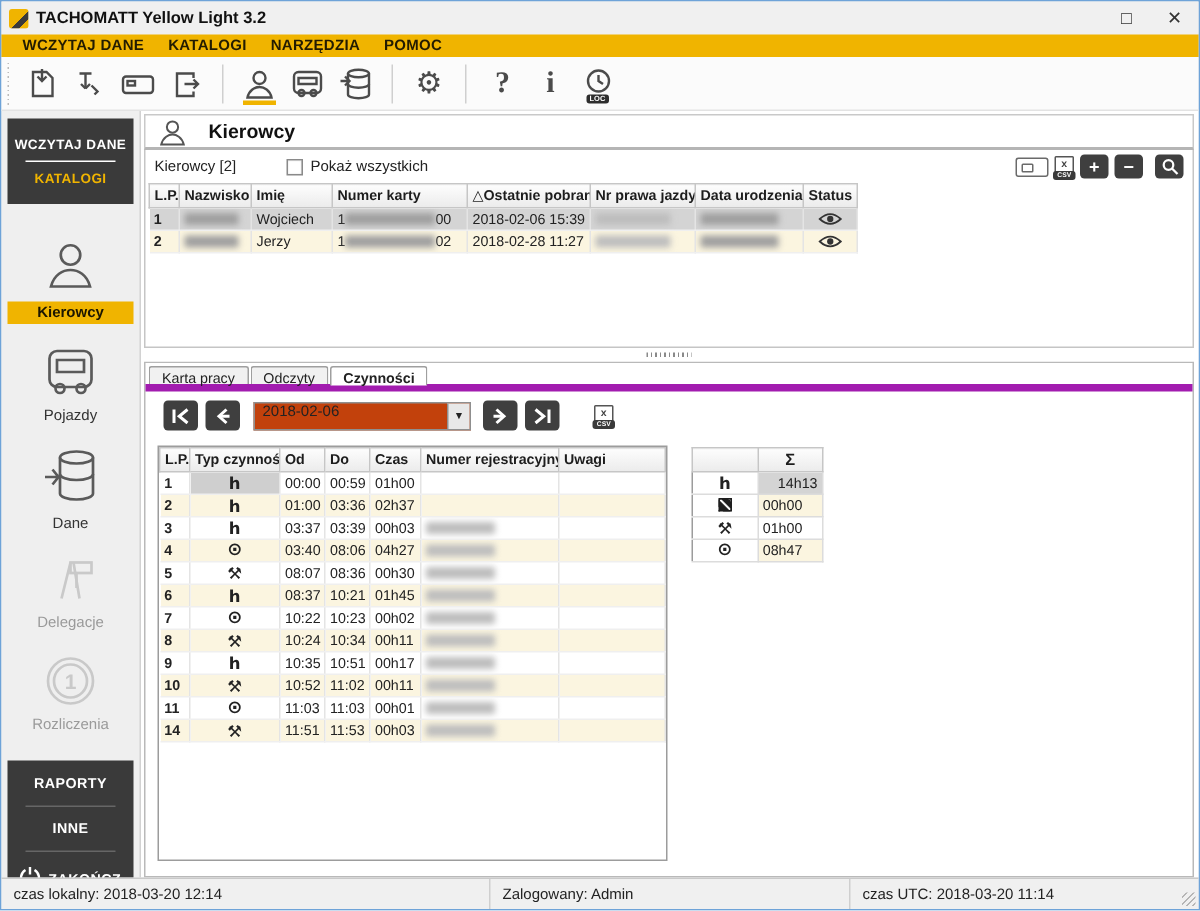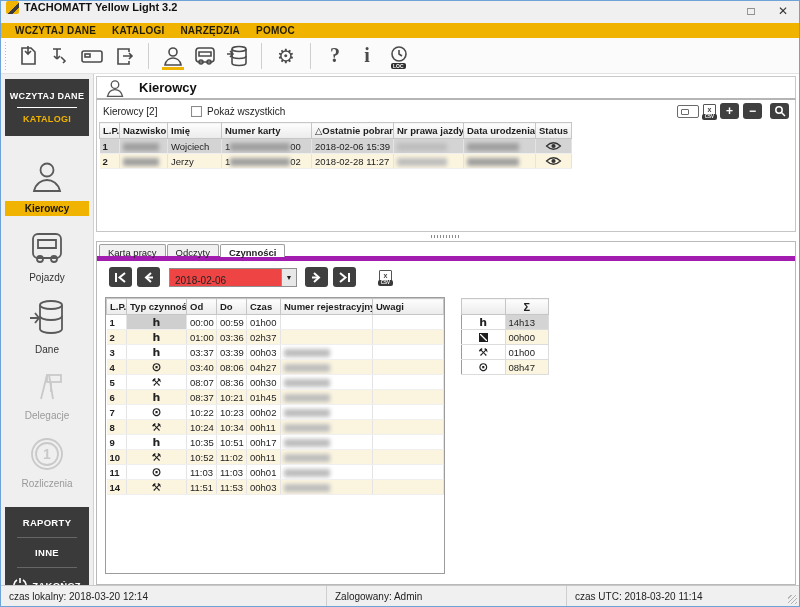--- a/index.html
+++ b/index.html
@@ -2,21 +2,21 @@
 <html><head>
 <meta charset="utf-8">
 <style>
   * { box-sizing: border-box; margin: 0; padding: 0; }
   html,body { width:800px; height:607px; overflow:hidden; }
   body { font-family:"Liberation Sans","DejaVu Sans",sans-serif; font-size:10px; color:#222; background:#cfe4f7; }
 
   .window { width:800px; height:607px; border:1px solid #6ea3d8; background:#f0f0f0; display:flex; flex-direction:column; }
 
   
-  .titlebar { height:22px; background:#f0f0f0; display:flex; align-items:flex-start; padding-left:5px; flex:0 0 auto; }
+  .titlebar { height:22px; background:#f0f0f0; display:flex; align-items:center; padding-left:5px; flex:0 0 auto; }
   .app-icon { width:13px; height:13px; background:#f0b400; border-radius:2px; margin-right:5px;
               background-image:linear-gradient(135deg,#f0b400 55%,#3a3a3a 55%,#3a3a3a 75%,#f0b400 75%); }
   .titlebar .title { font-size:11px; font-weight:bold; color:#111; flex:1; }
   .win-btn { width:32px; height:20px; text-align:center; line-height:20px; font-size:12px; color:#333; cursor:default; }
 
   
   .menubar { height:15px; background:#f0b400; display:flex; align-items:center; padding-left:6px; flex:0 0 auto; }
   .menu-item { font-size:10px; font-weight:bold; color:#231c00; padding:0 8px; letter-spacing:.2px; }
 
   
@@ -91,21 +91,21 @@
                     background-image:repeating-linear-gradient(90deg,#8a8a8a 0 1px, transparent 1px 3px); }
 
   .bottom-panel { flex:1; border:1px solid #b9b9b9; background:#fff; min-height:0; display:flex; flex-direction:column; }
   .tabs { display:flex; padding:2px 0 0 2px; border-bottom:5px solid #a21caf; height:19px; flex:0 0 auto; }
   .tab { font-size:9.5px; padding:2px 8px 2px; border:1px solid #9f9f9f; border-bottom:none; border-radius:2px 2px 0 0; background:#f1f1f1; margin-right:1px; position:relative; }
   .tab.active { background:#fff; font-weight:bold; top:0px; z-index:2; padding-bottom:4px; margin-bottom:-1px; }
 
   .date-toolbar { height:32px; display:flex; align-items:center; padding-left:12px; flex:0 0 auto; }
   .nav-btn { width:23px; height:20px; background:#3f3f3f; border-radius:3px; margin-right:5px; display:flex; align-items:center; justify-content:center; }
   .nav-btn svg { stroke:#fff; stroke-width:2; fill:none; }
-  .date-combo { width:128px; height:19px; border:1px solid #8f8f8f; display:flex; align-items:flex-end; margin:0 8px 0 4px; background:#ef4444; }
+  .date-combo { width:145px; height:19px; border:1px solid #8f8f8f; display:flex; align-items:flex-start; margin:0 8px 0 4px; background:#c2410c; }
   .date-combo .val { flex:1; padding-left:5px; font-size:10px; }
   .date-combo .dd { width:15px; height:17px; background:#e8e8e8; border-left:1px solid #8f8f8f; text-align:center; font-size:7px; line-height:17px; color:#222; }
   .dt-csv { margin-left:18px; }
 
   .acts-row { flex:1; display:flex; padding:4px 0 0 8px; min-height:0; }
   .acts-box { width:340px; height:277px; border:1px solid #9c9c9c; overflow:hidden; background:#fff; }
   .acts-table { width:338px; }
   .acts-table tr.alt td { background:#fbf5e0; }
   .acts-table td.typ { text-align:center; }
   .acts-table td.typ.selcell { background:#cfcfcf; }
@@ -113,21 +113,21 @@
   .g-work { font-size:11px; }
   .g-drive { font-size:12px; font-weight:bold; line-height:10px; }
   .g-avail { display:inline-block; width:9px; height:9px; vertical-align:-1px;
              background:linear-gradient(45deg,#1e1e1e 42%,#fff 44%,#fff 56%,#1e1e1e 58%); border:1px solid #1e1e1e; }
 
   .summary-wrap { margin-left:16px; margin-top:1px; }
   .summary-table { width:88px; border:1px solid #9c9c9c; }
   .summary-table th { text-align:center; font-size:11px; }
   .summary-table td { border-color:#dcdcdc; }
   .summary-table td.ic { text-align:center; width:34px; }
-  .summary-table td.val.sel { background:#d4d4d4; }
+  .summary-table td.val.sel { background:#d4d4d4;text-align:right; }
   .summary-table td.val.alt { background:#fbf5e0; }
 
   
   .statusbar { height:21px; background:#f0f0f0; border-top:1px solid #c9c9c9; display:flex; align-items:center; font-size:10px; color:#222; flex:0 0 auto; position:relative; }
   .sb-seg { padding:0 8px; height:100%; display:flex; align-items:center; }
   .sb-seg.s1 { width:325px; }
   .sb-seg.s2 { width:240px; border-left:1px solid #cfcfcf; }
   .sb-seg.s3 { flex:1; border-left:1px solid #cfcfcf; }
   .resize-grip { position:absolute; right:2px; bottom:2px; width:9px; height:9px;
                  background-image:repeating-linear-gradient(135deg,transparent 0 2px,#b5b5b5 2px 3px); }

